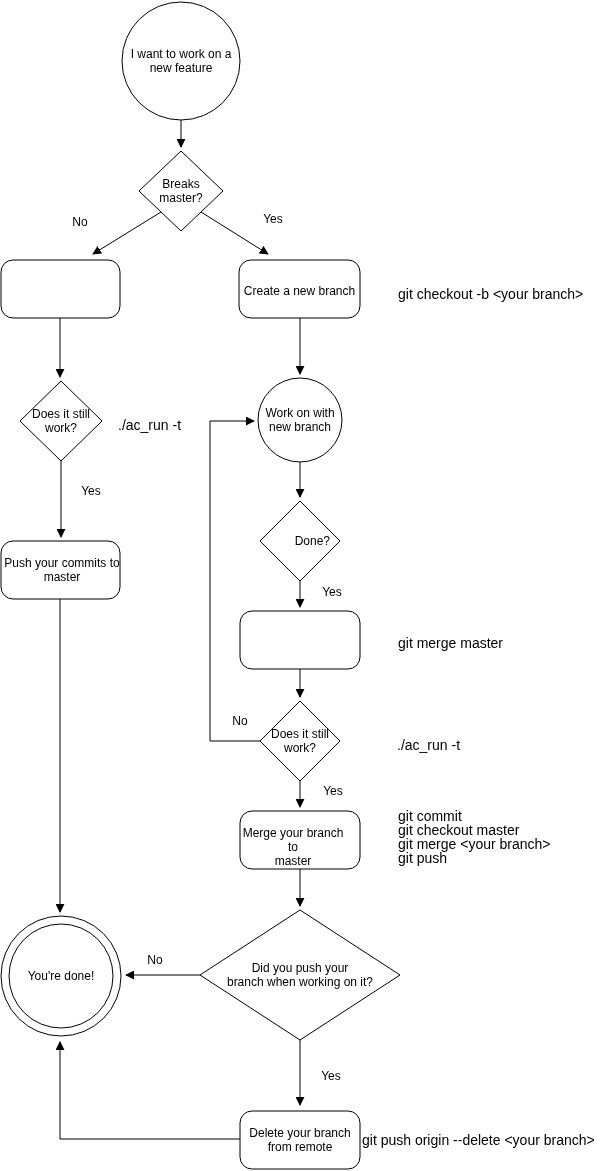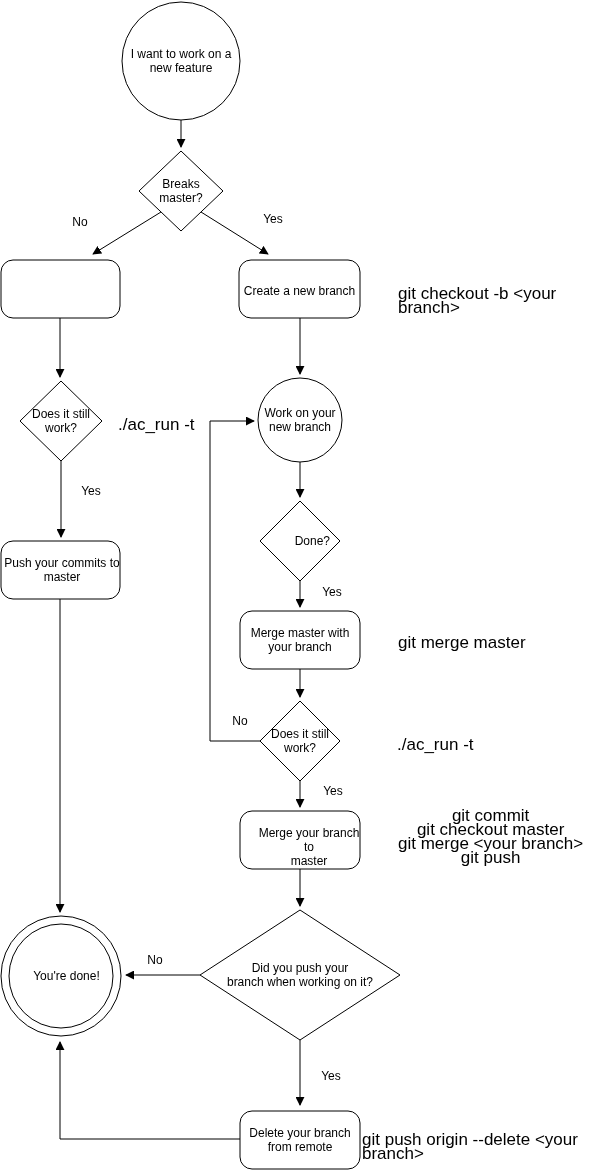--- a/index.html
+++ b/index.html
@@ -17,21 +17,21 @@
   .edge  { fill: none; stroke: #000000; stroke-width: 1; }
   .lbl {
     position: absolute;
     font-size: 12px;
     line-height: 14px;
     text-align: center;
     white-space: pre-line;
   }
   .ann {
     position: absolute;
-    font-size: 17px;
+    font-size: 14px;
     line-height: 14px;
     text-align: left;
     white-space: pre-line;
   }
 </style>
 </head>
 <body>
 
 <div class="canvas">
 
@@ -83,47 +83,45 @@
 
   <div class="lbl" style="left:126px; top:47px; width:110px;">I want to work on a
 new feature</div>
   <div class="lbl" style="left:141px; top:177px; width:80px;">Breaks
 master?</div>
   <div class="lbl" style="left:241px; top:284px; width:117px;">Create a new branch</div>
   <div class="lbl" style="left:21px; top:407px; width:80px;">Does it still
 work?</div>
   <div class="lbl" style="left:3px; top:556px; width:118px;">Push your commits to
 master</div>
-  <div class="lbl" style="left:254px; top:406px; width:92px;">Work on your
+  <div class="lbl" style="left:254px; top:406px; width:92px;">Work on with
 new branch</div>
   <div class="lbl" style="left:270px; top:534px; width:60px;text-align:right;">Done?</div>
-  <div class="lbl" style="left:242px; top:626px; width:116px;">Merge master with
-your branch</div>
   <div class="lbl" style="left:260px; top:727px; width:80px;">Does it still
 work?</div>
-  <div class="lbl" style="left:242px; top:826px; width:102px;padding-left:16px;">Merge your branch to
+  <div class="lbl" style="left:242px; top:826px; width:102px;">Merge your branch to
 master</div>
   <div class="lbl" style="left:205px; top:961px; width:190px;">Did you push your
 branch when working on it?</div>
-  <div class="lbl" style="left:11px; top:969px; width:111px;text-align:center;">You're done!</div>
+  <div class="lbl" style="left:11px; top:969px; width:100px;text-align:center;">You're done!</div>
   <div class="lbl" style="left:242px; top:1126px; width:116px;">Delete your branch
 from remote</div>
 
   <div class="lbl" style="left:68px; top:215px; width:24px;">No</div>
   <div class="lbl" style="left:259px; top:212px; width:28px;">Yes</div>
   <div class="lbl" style="left:77px; top:484px; width:28px;">Yes</div>
   <div class="lbl" style="left:318px; top:585px; width:28px;">Yes</div>
   <div class="lbl" style="left:226px; top:714px; width:28px;">No</div>
   <div class="lbl" style="left:319px; top:784px; width:28px;">Yes</div>
   <div class="lbl" style="left:141px; top:953px; width:28px;">No</div>
   <div class="lbl" style="left:317px; top:1069px; width:28px;">Yes</div>
 
   <div class="ann" style="left:398px; top:287px;">git checkout -b &lt;your branch&gt;</div>
   <div class="ann" style="left:118px; top:418px;">./ac_run -t</div>
   <div class="ann" style="left:398px; top:636px;">git merge master</div>
   <div class="ann" style="left:397px; top:738px;">./ac_run -t</div>
-  <div class="ann" style="left:398px; top:809px;text-align:center;">git commit
+  <div class="ann" style="left:398px; top:809px;">git commit
 git checkout master
 git merge &lt;your branch&gt;
 git push</div>
   <div class="ann" style="left:362px; top:1133px;">git push origin --delete &lt;your branch&gt;</div>
 
 </div>
 
 </body></html>

